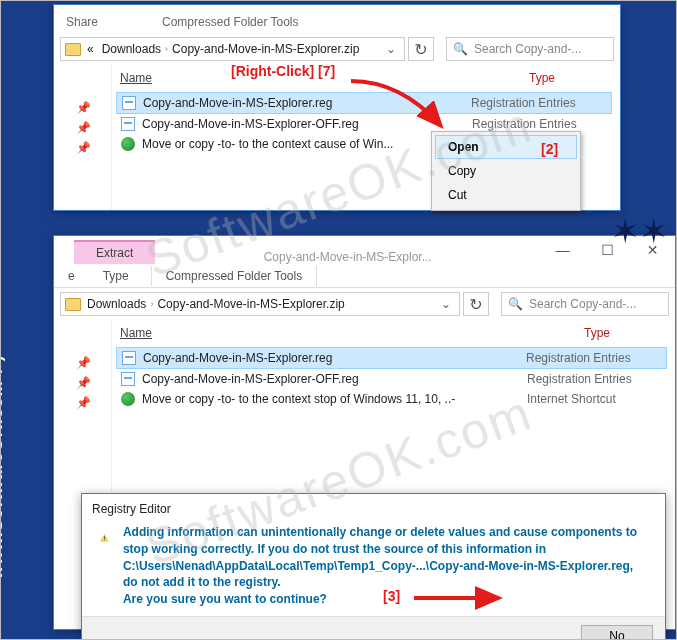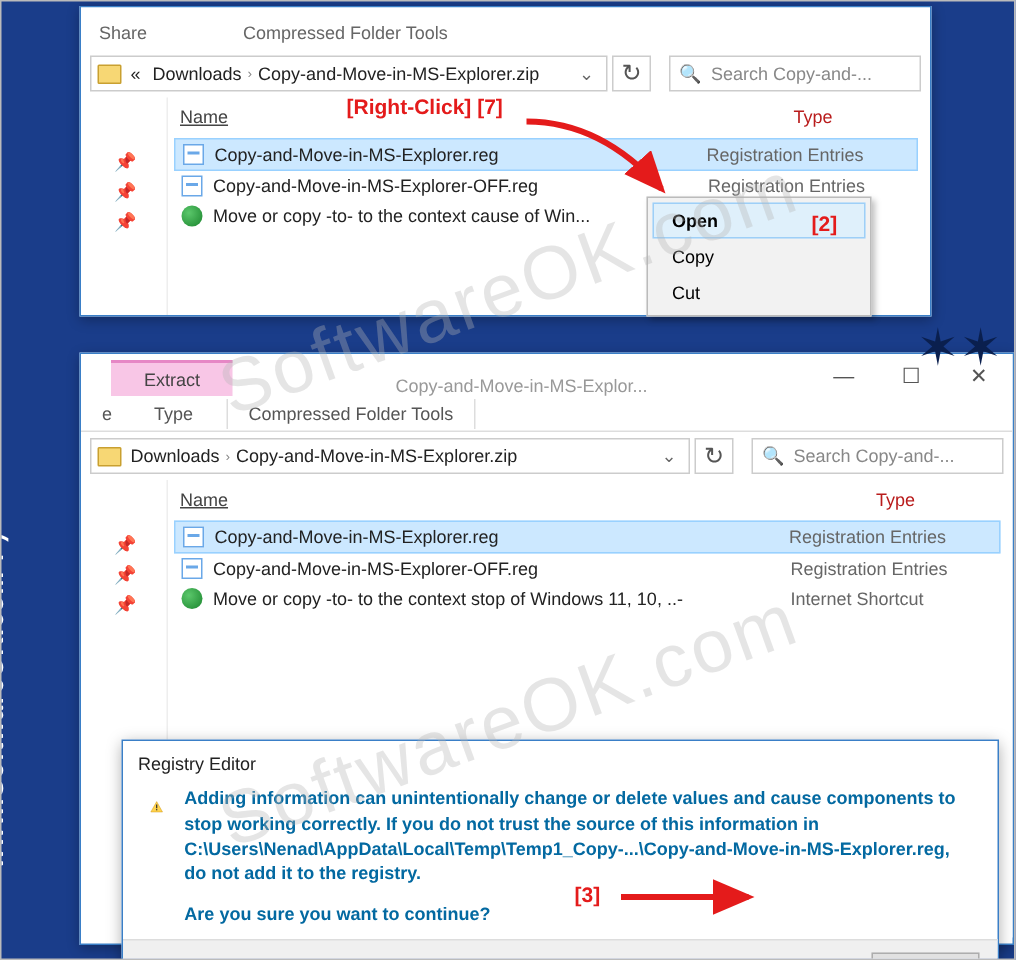--- a/index.html
+++ b/index.html
@@ -228,21 +228,21 @@
 <div class="dialog">
   <div class="dialog-title">Registry Editor</div>
   <div class="dialog-body">
     <svg class="warn-ico" viewBox="0 0 32 32">
       <polygon points="16,3 30,28 2,28" fill="#ffd34e" stroke="#c78b00" stroke-width="1"></polygon>
       <rect x="14.5" y="10" width="3" height="9" fill="#333"></rect>
       <rect x="14.5" y="21" width="3" height="3" fill="#333"></rect>
     </svg>
     <div>
       <div>Adding information can unintentionally change or delete values and cause components to stop working correctly. If you do not trust the source of this information in C:\Users\Nenad\AppData\Local\Temp\Temp1_Copy-...\Copy-and-Move-in-MS-Explorer.reg, do not add it to the registry.</div>
-      <div style="margin-top:10px">Are you sure you want to continue?</div>
+      <div style="">Are you sure you want to continue?</div>
     </div>
   </div>
   <div class="dialog-btns">
     <button class="dbtn focus">Yes</button>
     <button class="dbtn">No</button>
   </div>
 </div>
 
 <div class="arrow" style="left:340px; top:70px;">
   <svg width="120" height="70">

